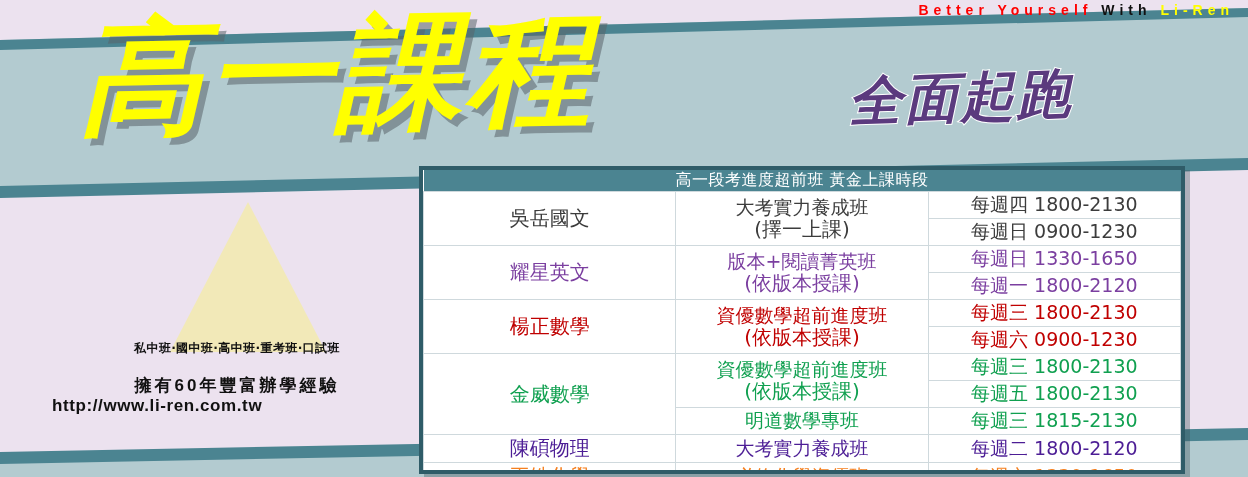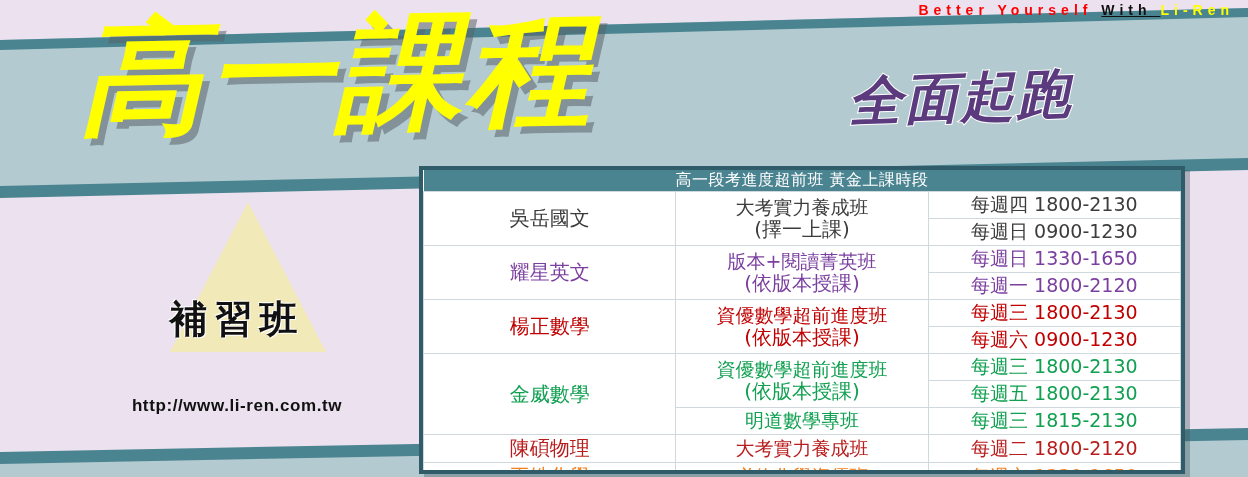--- a/index.html
+++ b/index.html
@@ -15,21 +15,21 @@
   #bg { position:absolute; inset:0; z-index:0; }
 
   
   .tagline {
     position:absolute; top:2px; left:0; width:1248px;
     text-align:right; padding-right:14px;
     font-size:14px; font-weight:bold; letter-spacing:5px;
     z-index:6; white-space:nowrap;
   }
   .tg-red   { color:#ff0000; }
-  .tg-black { color:#101010;text-decoration:underline; }
+  .tg-black { color:#101010; }
   .tg-yellow{ color:#ffff00; }
 
   .main-title {
     position:absolute; left:78px; top:8px;
     font-family:"DejaVu Serif","Liberation Serif",serif;
     font-size:125px; font-weight:bold; font-style:italic;
     color:#ffff00;
     letter-spacing:4px;
     text-shadow:6px 7px 0 rgba(90,100,105,.55);
     z-index:5; white-space:nowrap;
@@ -80,21 +80,21 @@
     position:absolute; left:0; top:144px; width:370px; text-align:center;
     font-size:12px; font-weight:bold; color:#111; letter-spacing:.5px;
     white-space:nowrap;
   }
   .logo-exp {
     position:absolute; left:0; top:178px; width:370px; text-align:center;
     font-size:17px; font-weight:bold; color:#111; letter-spacing:3px;
     white-space:nowrap;
   }
   .logo-url {
-    position:absolute; left:0; top:200px; width:370px; text-align:center;
+    position:absolute; left:0; top:200px; width:370px; 
     font-size:17px; font-weight:bold; color:#111; letter-spacing:.6px;
     white-space:nowrap;
   }
 
   
   .table-shadow {
     position:absolute; left:424px; top:170px; width:766px; height:308px;
     background:rgba(60,80,90,.35); z-index:3;
   }
   .table-frame {
@@ -119,21 +119,21 @@
   }
   td.c-teacher { width:175px; font-size:20px; }
   td.c-course  { width:255px; font-size:19px; line-height:1.12; }
   td.c-time    { width:328px; font-size:19px; }
   td.c-course .sm { font-size:20px; display:block; }
 
   .k-gray   { color:#3c3c3c; }
   .k-purple { color:#7b3fa0; }
   .k-red    { color:#c00000; }
   .k-green  { color:#10a050; }
-  .k-blue   { color:#b91c1c; }
+  .k-blue   { color:#4c1d95; }
   .k-orange { color:#f58020; }
 </style>
 </head>
 <body>
 
 <svg id="bg" width="1248" height="477" viewBox="0 0 1248 477">
   <rect x="0" y="0" width="1248" height="477" fill="#b3cbd0"></rect>
 
   <polygon points="0,0 1248,0 1248,8 0,40" fill="#ece2ef"></polygon>
   <polygon points="0,40 1248,8 1248,17 0,50" fill="#4b8491"></polygon>
@@ -145,21 +145,22 @@
 
 <div class="tagline">
   <span class="tg-red">Better Yourself </span><span class="tg-black">With </span><span class="tg-yellow">Li-Ren</span>
 </div>
 
 <div class="main-title">高一課程</div>
 <div class="sub-title">全面起跑</div>
 
 <div class="logo-wrap">
   <div class="logo-tri"></div>
-  <div class="logo-sub">補習班</div>
+  <div class="logo-classes">私中班‧國中班‧高中班‧重考班‧口試班</div>
+  <div class="logo-exp">擁有60年豐富辦學經驗</div>
   <div class="logo-url">http://www.li-ren.com.tw</div>
 </div>
 
 <div class="table-shadow"></div>
 <div class="table-frame">
   <table class="sched">
     <thead>
       <tr>
         <th class="hdr" colspan="3">高一段考進度超前班  黃金上課時段</th>
       </tr>

